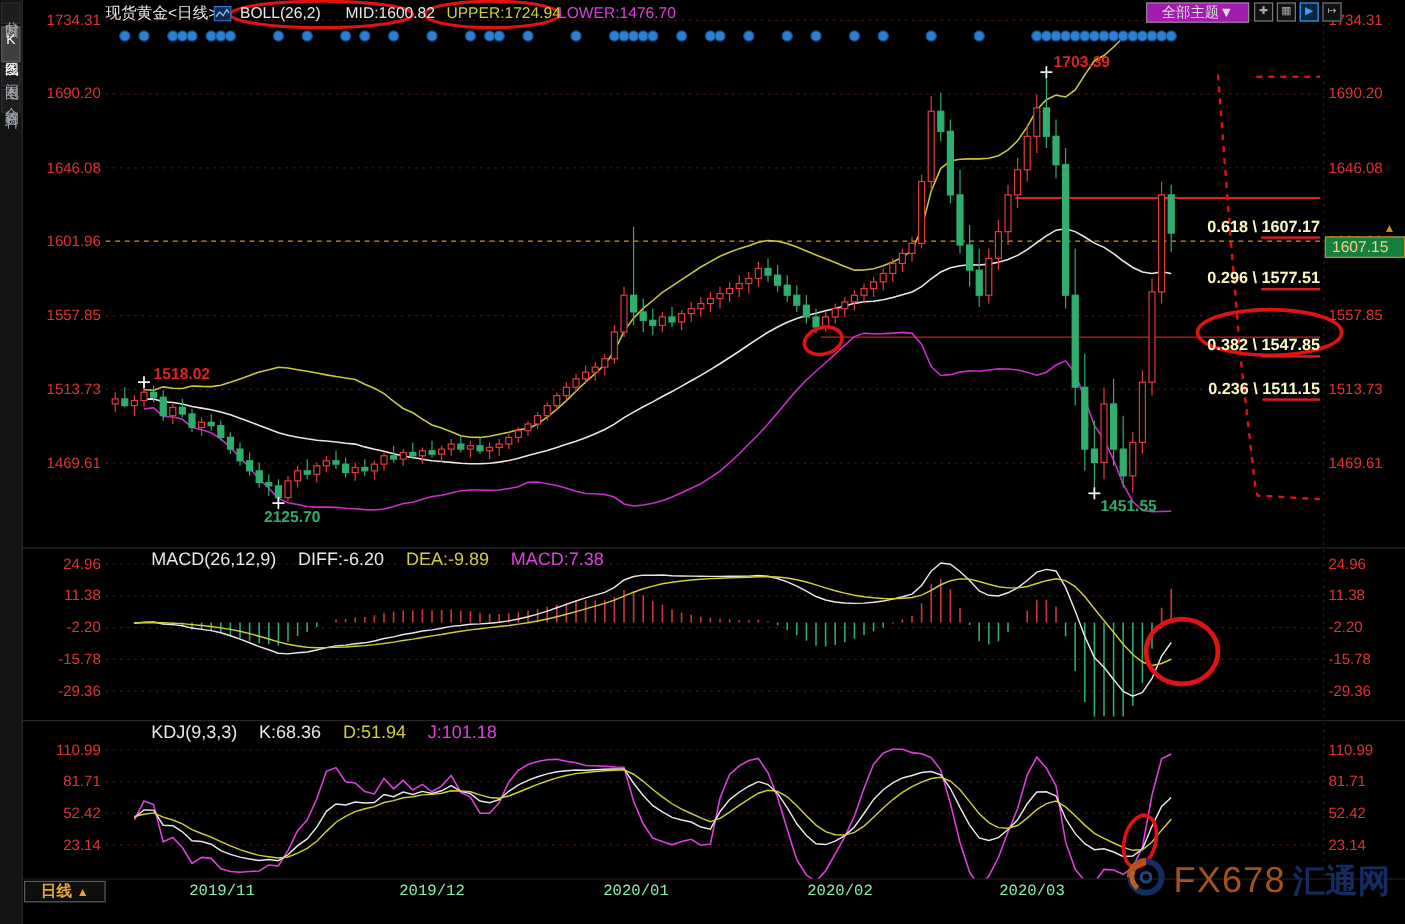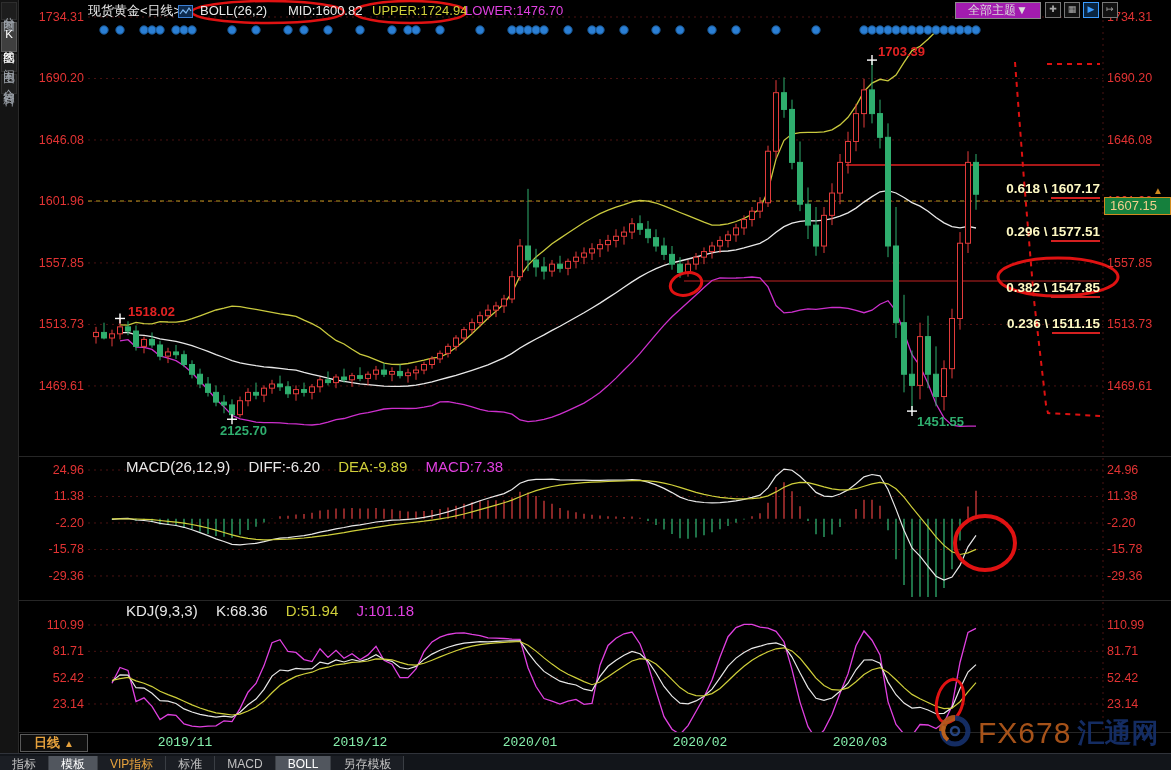--- a/index.html
+++ b/index.html
@@ -598,21 +598,20 @@
     <span class="c-magenta">J:101.18</span>
   </div>
 
   <div id="price-tag">1607.15</div>
   <div id="tag-arrow">▲</div>
 
   <div id="period-box">
     <span class="p">日线</span><span class="a">▲</span>
   </div>
 
-  <div id="toolbar"><div class="tb-tab">指标</div><div class="tb-tab active">模板</div><div class="tb-tab vip">VIP指标</div><div class="tb-tab">标准</div><div class="tb-tab">MACD</div><div class="tb-tab active">BOLL</div><div class="tb-tab">另存模板</div></div>
 
   <div id="watermark">
     <span>
       <svg width="38" height="38">
         <circle cx="19" cy="19" r="13" fill="none" stroke="#16306b" stroke-width="5"></circle>
         <path d="M 6 19 A 13 13 0 0 1 19 6" fill="none" stroke="#b55a1c" stroke-width="6"></path>
         <path d="M 12 28 A 12 12 0 0 1 8 14" fill="none" stroke="#c96a20" stroke-width="4"></path>
         <circle cx="19" cy="19" r="4" fill="none" stroke="#2a4a8a" stroke-width="2.5"></circle>
       </svg>
     </span>

